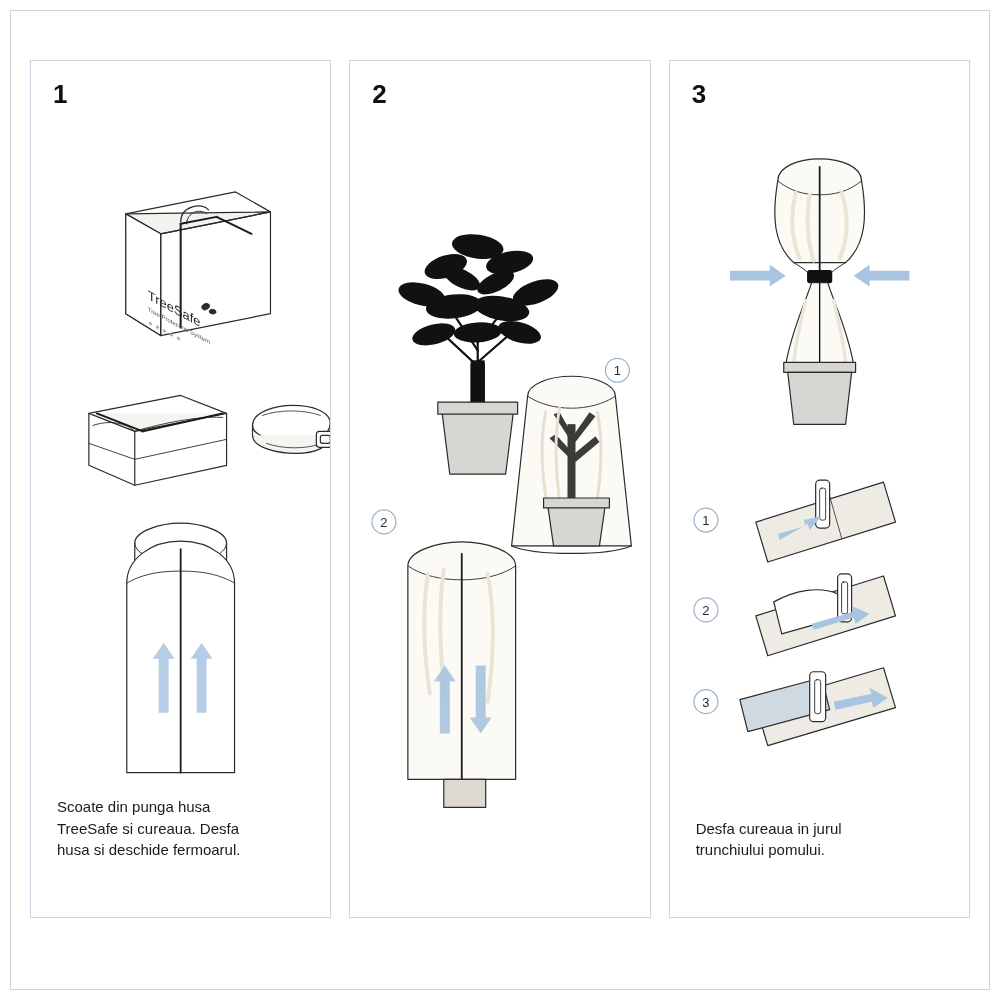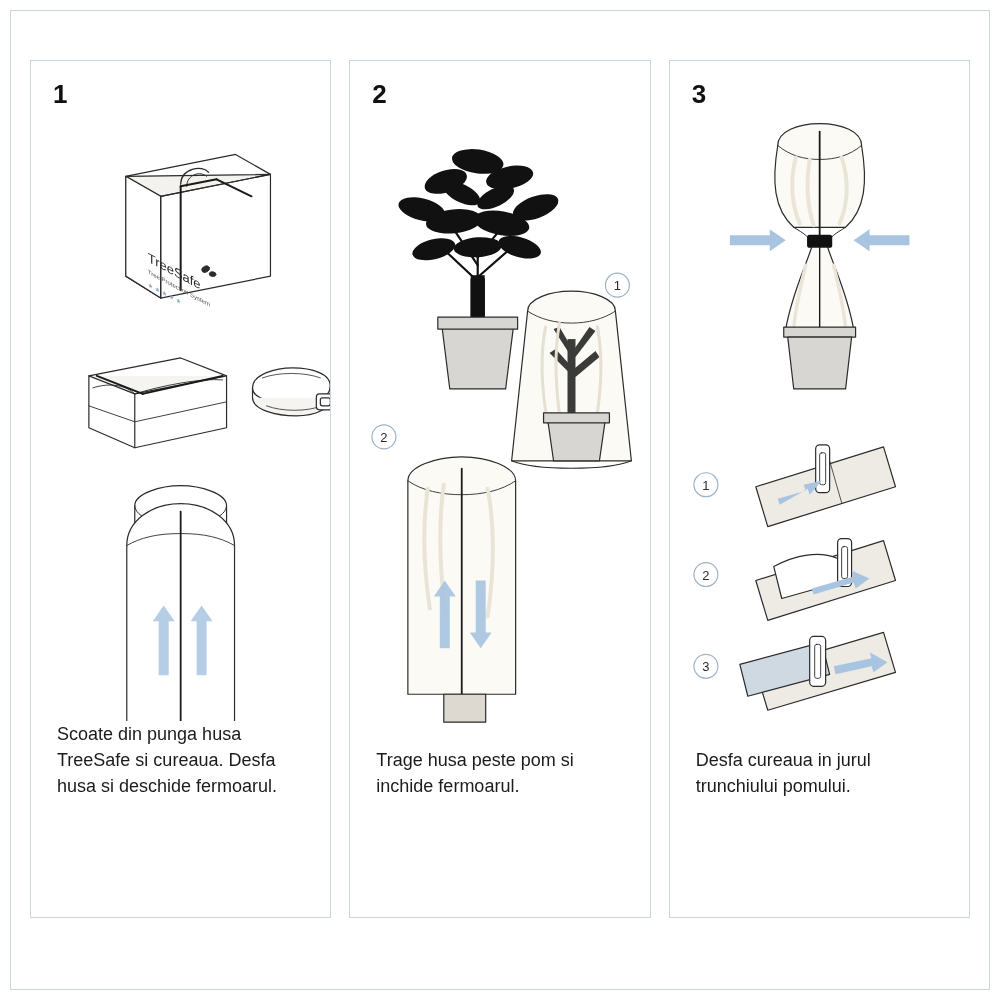--- a/index.html
+++ b/index.html
@@ -60,22 +60,22 @@
     flex: 1 1 auto;
     margin-top: 10px;
   }
   .art svg {
     display: block;
     width: 100%;
     height: 100%;
   }
   .caption {
     padding: 0 22px 0 26px;
-    margin-bottom: 118px;
-    font-size: 18px;
+    margin-bottom: 56px;
+    font-size: 15px;
     line-height: 1.45;
     color: #1b1b1b;
     white-space: pre-line;
   }
 </style>
 </head>
 <body>
 
 <div class="sheet">
   <div class="outer-frame"></div>
@@ -253,22 +253,20 @@
               <g stroke="none" fill="#a8c4e0" opacity="0.9">
                 <path d="M90,560 L90,508 L84,508 L95,492 L106,508 L100,508 L100,560 Z"></path>
                 <path d="M126,492 L126,544 L120,544 L131,560 L142,544 L136,544 L136,492 Z"></path>
               </g>
 
               <path d="M94,606 L136,606 L136,634 L94,634 Z" fill="#ddd9d0"></path>
             </g>
           </g>
         </svg>
       </div>
-      <div class="caption">Trage husa peste pom si
-inchide fermoarul.</div>
     </div>
 
     <div class="panel">
       <div class="panel-number">3</div>
       <div class="art">
         <svg viewBox="0 0 300 640" preserveAspectRatio="xMidYMid meet">
           <g fill="none" stroke="#2b2b2b" stroke-width="1.2" stroke-linejoin="round" stroke-linecap="round">
 
             <g>
 

